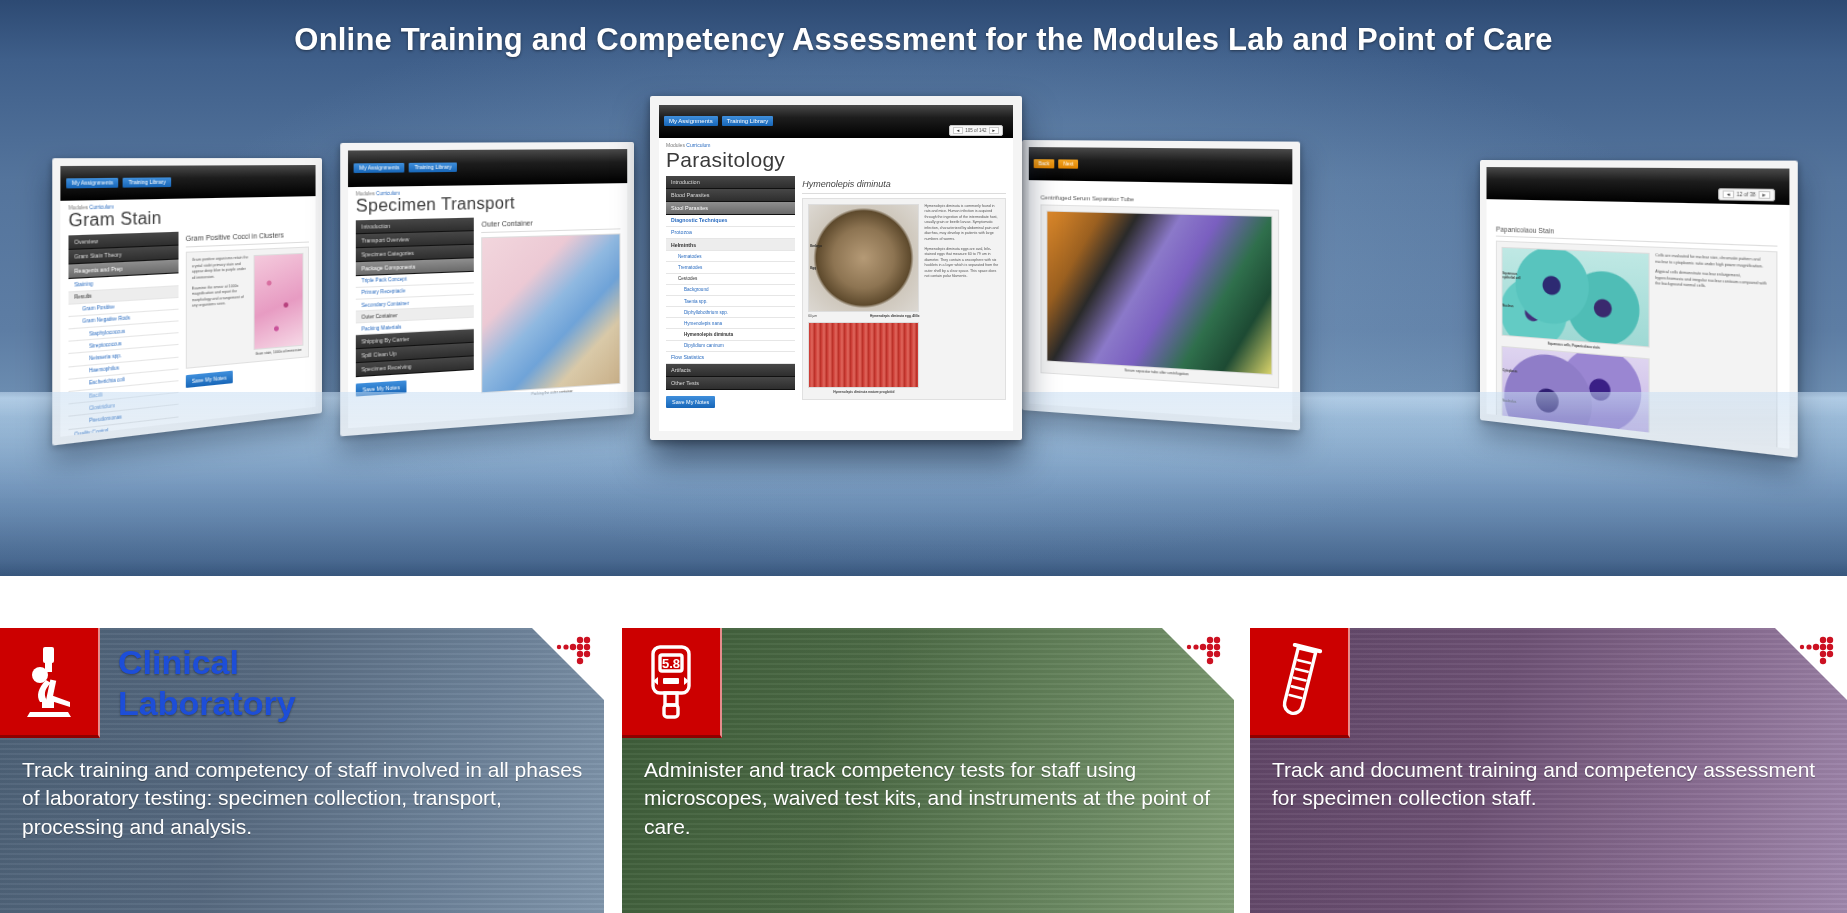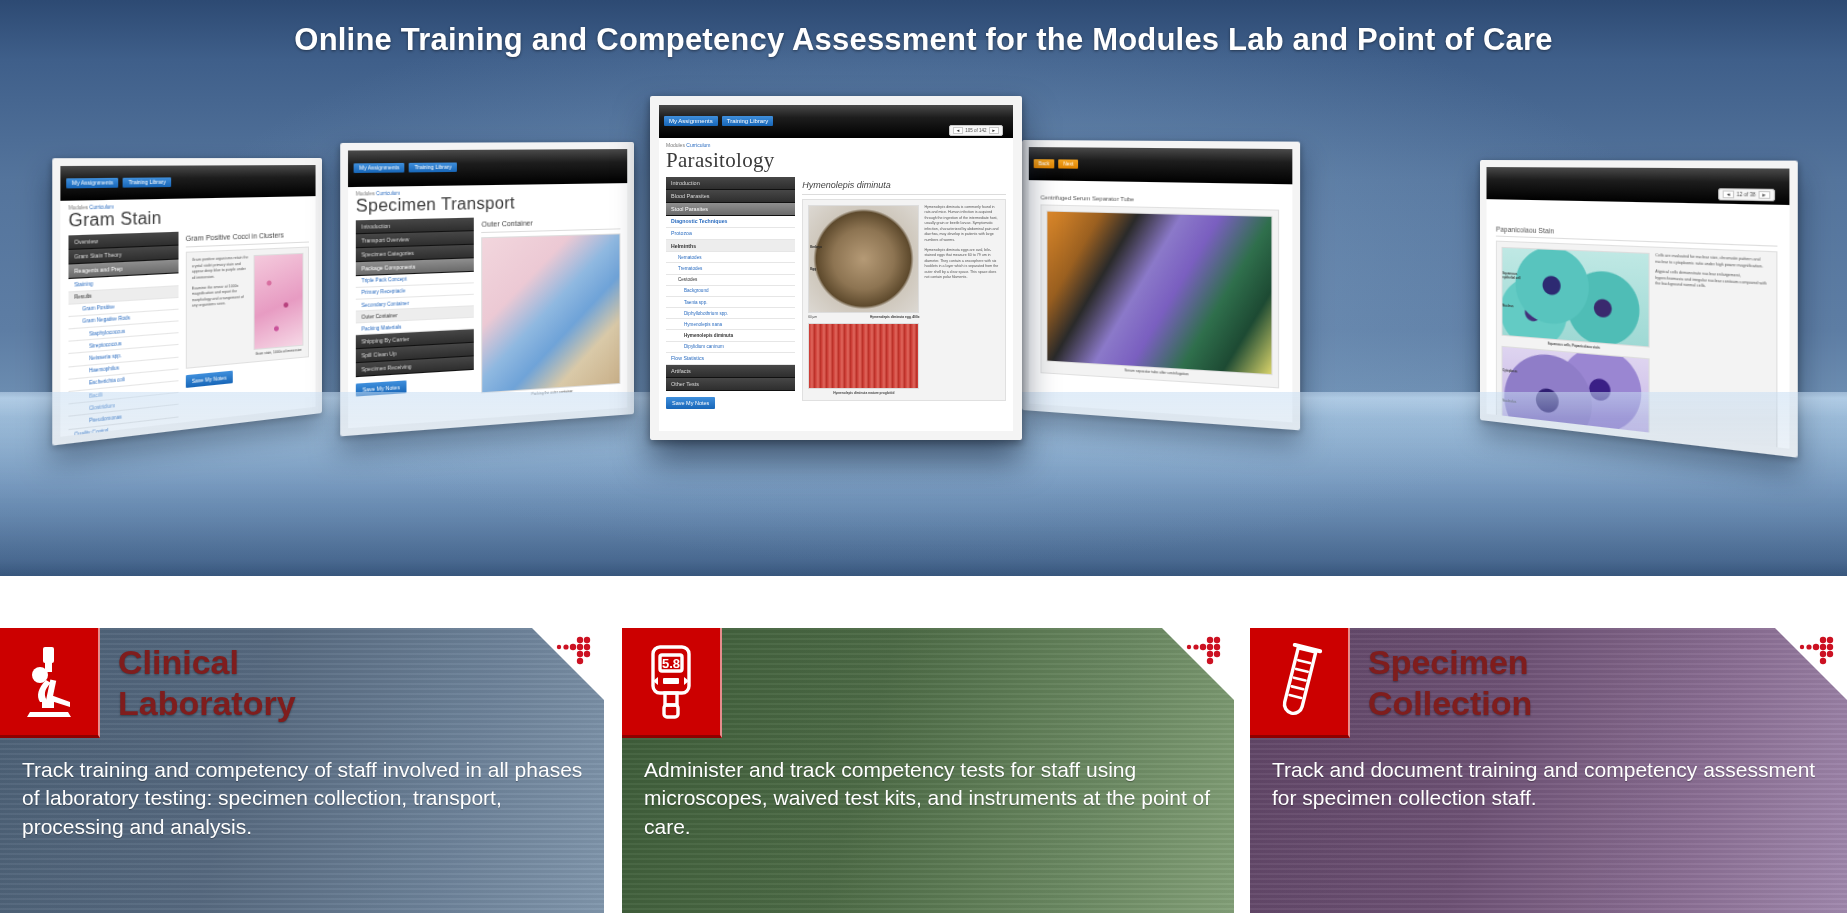--- a/index.html
+++ b/index.html
@@ -137,21 +137,21 @@
     background: #cc0000;
     border-bottom: 3px solid #8f0000;
     border-right: 2px solid rgba(255,255,255,.55);
     display: flex; align-items: center; justify-content: center;
     z-index: 3;
   }
   .iconbox svg { display:block; }
 
   .cardtitle {
     position: absolute; left: 118px; top: 14px;
-    color: #7f1d1d; font-size: 34px; font-weight: bold; line-height: 1.22;
+    color: #1d4ed8; font-size: 34px; font-weight: bold; line-height: 1.22;
     z-index: 3; white-space: pre-line;
     text-shadow: 0 1px 2px rgba(0,0,0,.35);
   }
   .carddesc {
     position: absolute; left: 22px; top: 128px; right: 18px;
     color: #ffffff; font-size: 21px; line-height: 1.35;
     z-index: 3;
     text-shadow: 0 1px 1px rgba(0,0,0,.30);
   }
 
@@ -260,21 +260,21 @@
       </div>
       <div class="pager">
         <i>◄</i>
         <span>105 of 142</span>
         <i>►</i>
       </div>
       <div class="crumbs" style="font-size:5px;">
         <span>Modules</span>
         <b>Curriculum</b>
       </div>
-      <div class="pgtitle" style="font-size:21px;font-family:Liberation Serif, serif;">Parasitology</div>
+      <div class="pgtitle" style="font-size:21px;">Parasitology</div>
       <div class="body2col" style="height:calc(100% - 13%);">
         <div class="navcol" style="width:38%;">
           <div class="nblk" style="font-size:5.5px;">Introduction</div>
           <div class="nblk" style="font-size:5.5px;">Blood Parasites</div>
           <div class="nblk active" style="font-size:5.5px;">Stool Parasites</div>
           <div class="nlink" style="font-size:5.2px;font-weight:bold;">Diagnostic Techniques</div>
           <div class="nlink" style="font-size:5.2px;">Protozoa</div>
           <div class="nlink alt" style="font-size:5.2px;font-weight:bold;">Helminths</div>
           <div class="nlink sub">Nematodes</div>
           <div class="nlink sub">Trematodes</div>
@@ -470,22 +470,20 @@
             <path d="M23 18 L35 18"></path>
               <path d="M23 27 L35 27"></path>
             <path d="M23 36 L35 36"></path>
               <path d="M23 45 L35 45"></path>
             <path d="M23 54 L35 54"></path>
           </g>
         </g>
       </svg>
     </div>
 
-    <div class="cardtitle">Specimen
-Collection</div>
     <div class="carddesc">Track and document training and competency assessment for specimen collection staff.</div>
 
     <svg class="dots" viewBox="0 0 46 36">
       <g fill="#cc1122">
         <circle cx="30" cy="4" r="3.2"></circle>
           <circle cx="37" cy="4" r="3.2"></circle>
         <circle cx="23" cy="11" r="3.2"></circle>
           <circle cx="30" cy="11" r="3.2"></circle>
           <circle cx="37" cy="11" r="3.2"></circle>
         <circle cx="9" cy="11" r="2.2"></circle>

